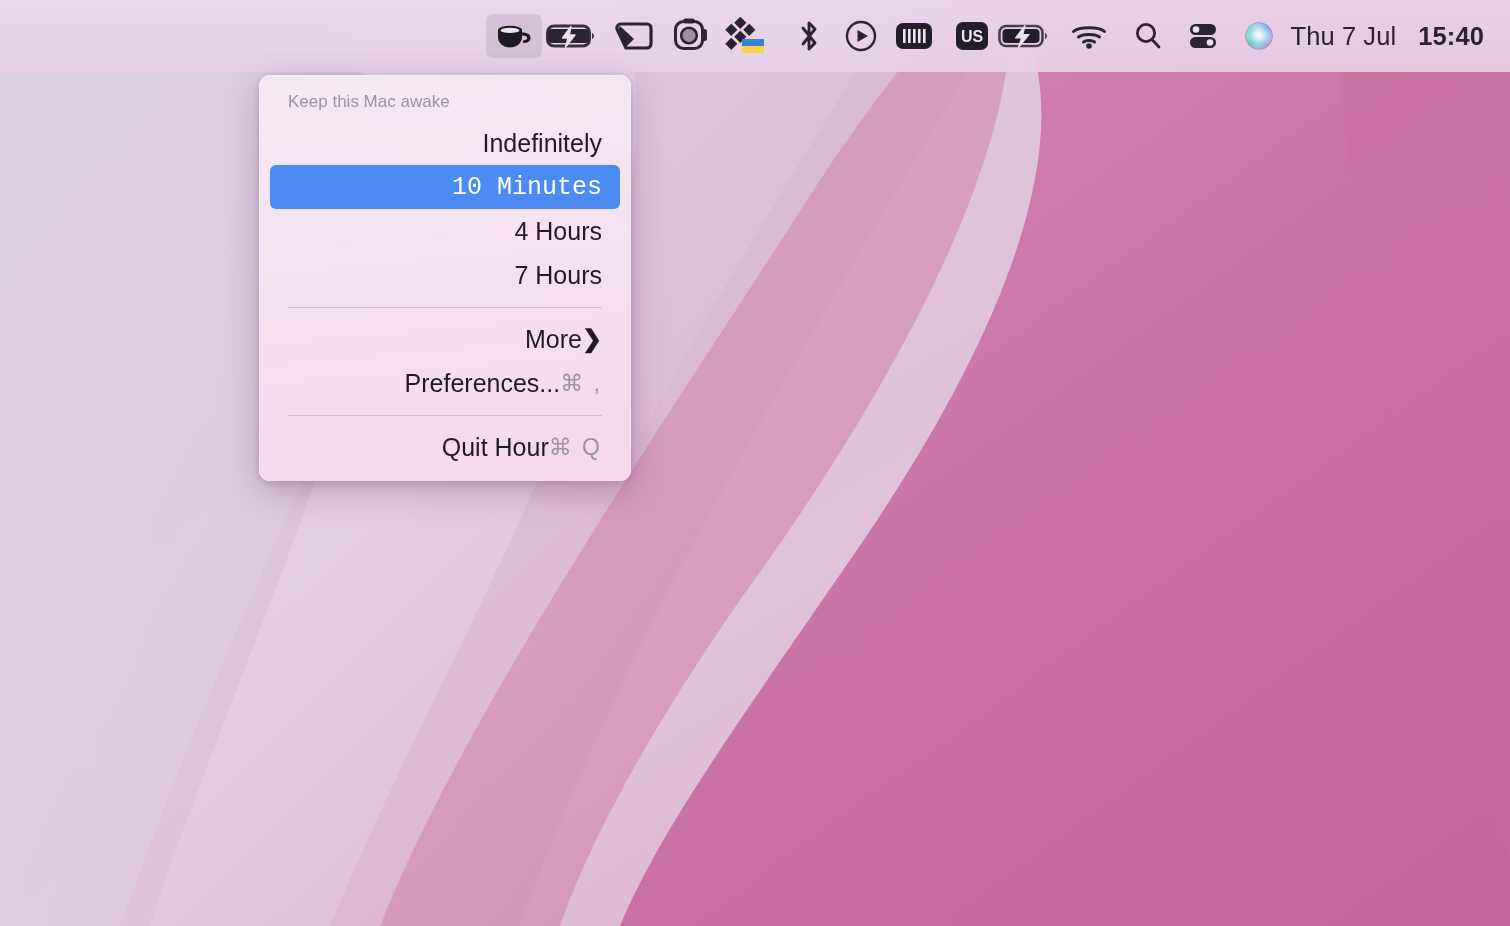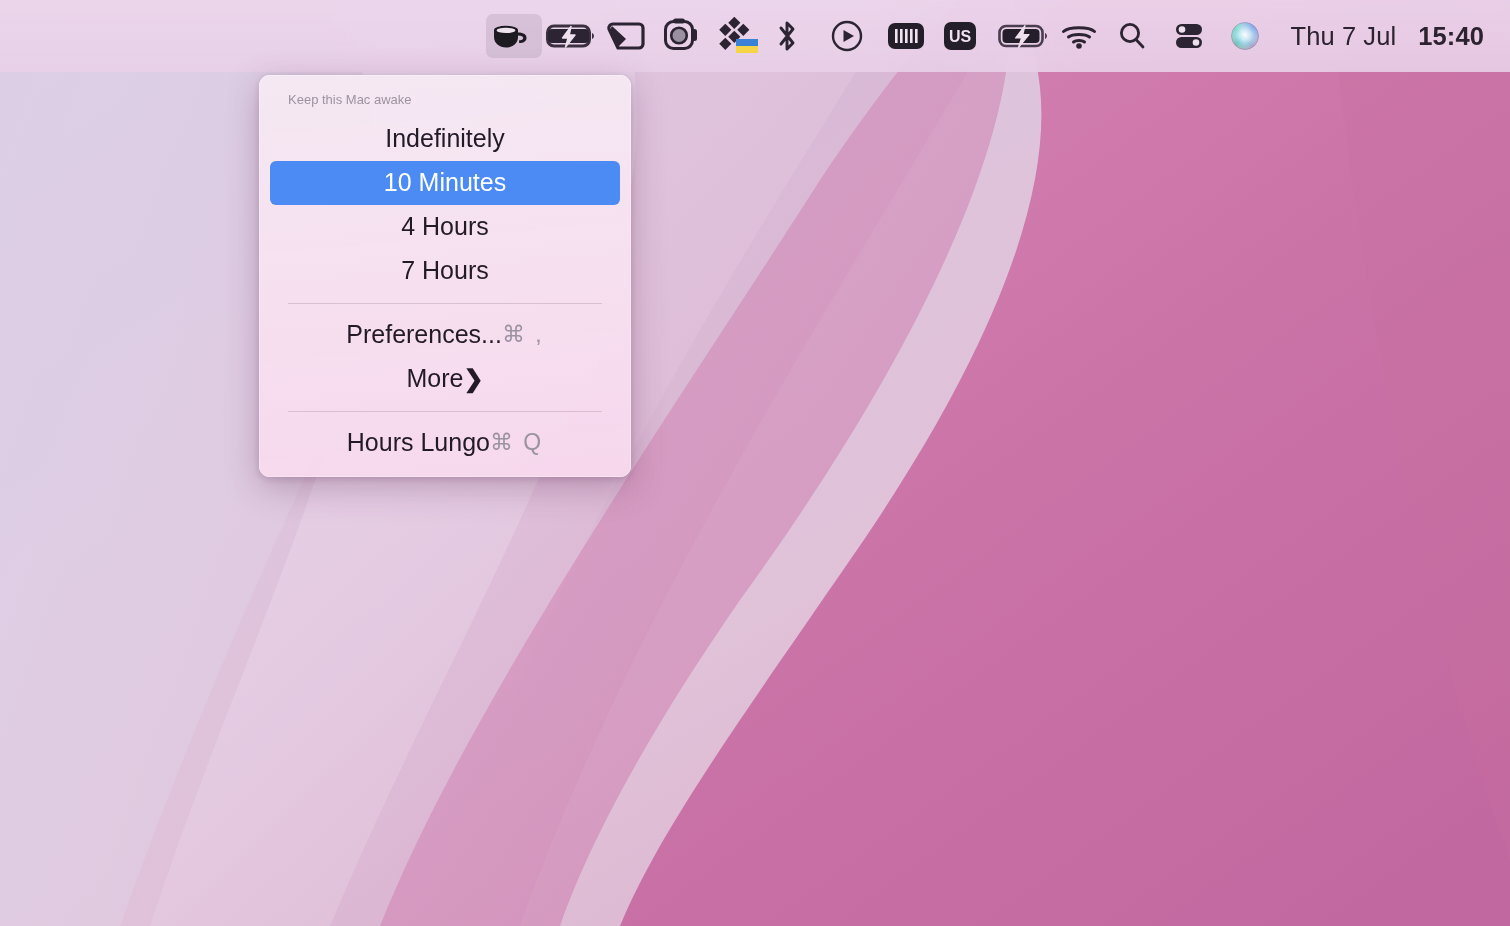--- a/index.html
+++ b/index.html
@@ -24,21 +24,21 @@
     display:flex; align-items:center;
     padding:0 18px 0 0;
   }
   #menubar-left { flex:1 1 auto; }
   #menubar-right {
     display:flex; align-items:center; gap:0px;
     height:100%;
   }
   .mb-item {
     height:44px; min-width:56px;
-    display:flex; align-items:center; justify-content:flex-start;
+    display:flex; align-items:center; justify-content:flex-end;
     border-radius:7px;
     padding:0 4px;
   }
   .mb-item.active { background:rgba(180,160,185,0.38); }
   .mb-icon { display:block; }
 
   .mb-clock {
     display:flex; align-items:baseline; gap:22px;
     color:#2d2330; font-size:25.5px; letter-spacing:0.1px;
     padding:0 8px 0 10px; white-space:nowrap;
@@ -53,33 +53,33 @@
     z-index:40;
     border-radius:11px;
     background:linear-gradient(175deg, rgba(245,233,243,0.965) 0%, rgba(247,224,240,0.955) 55%, rgba(247,216,237,0.95) 100%);
     backdrop-filter:blur(34px);
     box-shadow:0 10px 34px rgba(90,40,75,0.30), 0 2px 7px rgba(90,40,75,0.18),
                inset 0 0 0 0.5px rgba(255,255,255,0.55);
     padding:14px 11px 12px 11px;
     overflow:hidden;
   }
   .menu-header {
-    font-size:13px; color:#9c93a0;
+    font-size:17px; color:#9c93a0;
     padding:3px 18px 9px 18px; line-height:1.2;
     user-select:none;
   }
   .menu-row {
-    display:flex; align-items:center; justify-content:center;
+    display:flex; align-items:center; justify-content:flex-end;
     height:44px; padding:0 18px;
     border-radius:6px;
     font-size:25px; color:#231a28;
     line-height:1; white-space:nowrap;
   }
   .menu-row .label { display:block; }
-  .menu-row.selected { background:#4b8bf3; color:#ffffff; }
+  .menu-row.selected { background:#4b8bf3; color:#ffffff;font-family:Liberation Mono, monospace; }
   .menu-row .shortcut {
     color:#9b93a1; font-size:23px; letter-spacing:2px;
     display:flex; align-items:center; gap:3px;
   }
   .menu-row .chevron {
     color:#231a28; font-size:24px; font-weight:700; line-height:1;
     display:flex; align-items:center;
   }
   .menu-sep {
     height:1px; background:rgba(110,85,110,0.22);
@@ -310,28 +310,28 @@
   <div class="menu-row">
     <span class="label">4 Hours</span>
   </div>
   <div class="menu-row">
     <span class="label">7 Hours</span>
   </div>
 
   <div class="menu-sep"></div>
 
   <div class="menu-row">
+    <span class="label">More</span>
+    <span class="chevron">❯</span>
+  </div>
+  <div class="menu-row">
     <span class="label">Preferences...</span>
     <span class="shortcut">⌘ ,</span>
   </div>
-  <div class="menu-row">
-    <span class="label">More</span>
-    <span class="chevron">❯</span>
-  </div>
 
   <div class="menu-sep"></div>
 
   <div class="menu-row">
-    <span class="label">Hours Lungo</span>
+    <span class="label">Quit Hour</span>
     <span class="shortcut">⌘ Q</span>
   </div>
 
 </div>
 
 </body></html>

